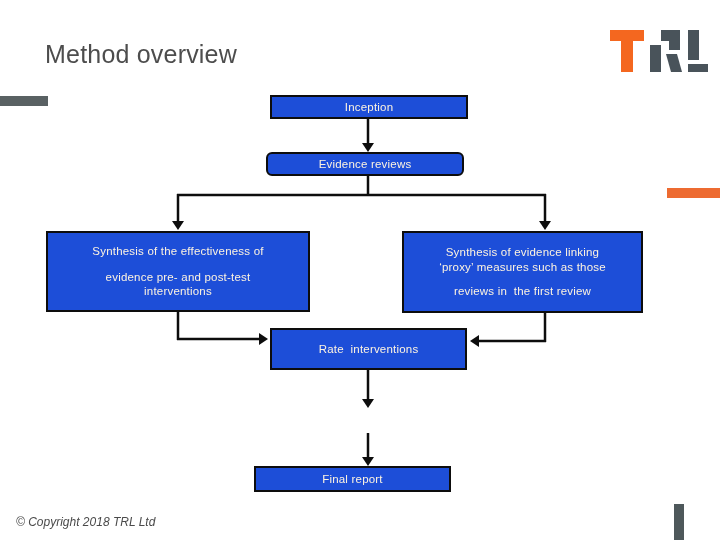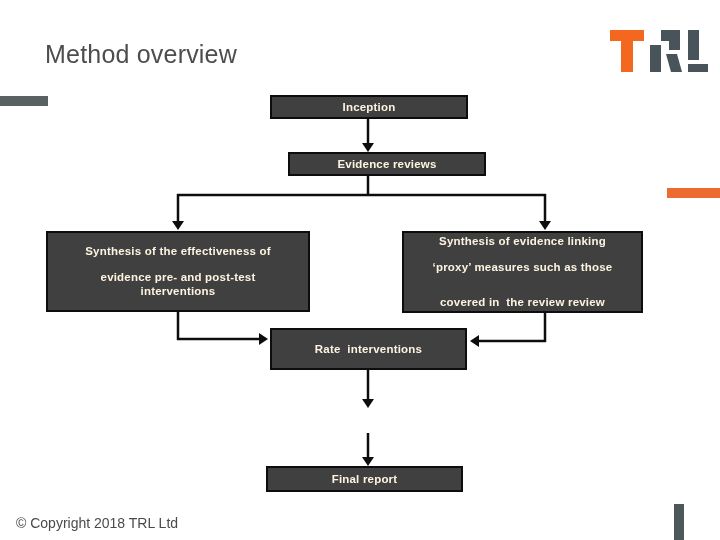--- a/index.html
+++ b/index.html
@@ -5,43 +5,43 @@
   html,body{margin:0;padding:0;background:#e9e9e9;}
   .slide{
     position:relative; width:720px; height:540px; background:#ffffff;
     font-family:"Liberation Sans", sans-serif; overflow:hidden; margin:0 auto;
   }
   .title{
     position:absolute; left:45px; top:40px; font-size:25px; color:#4d4d4d;
     letter-spacing:.2px;
   }
   .copyright{
-    position:absolute; left:16px; top:515px; font-size:14px; color:#4a4a4a;
+    position:absolute; left:16px; top:515px; font-size:12px; color:#4a4a4a;font-style:italic;
   }
   
   .bar-top-left{position:absolute; left:0; top:96px; width:48px; height:10px; background:#596163;}
   .bar-right-orange{position:absolute; left:667px; top:188px; width:53px; height:10px; background:#ed6b31;}
   .bar-bottom-right{position:absolute; left:674px; top:504px; width:10px; height:36px; background:#4e585b;}
   
   .logo{position:absolute; left:608px; top:28px; width:100px; height:46px;}
   .sr-only{position:absolute; width:1px; height:1px; overflow:hidden; clip:rect(0 0 0 0); white-space:nowrap;}
   
   .node{
-    position:absolute; background:#404040; border:2.5px solid #0d0d0d;
-    color:#fdf3e0; font-weight:bold; font-size:11.5px; line-height:1.3;
+    position:absolute; background:#1d4ed8; border:2.5px solid #0d0d0d;
+    color:#fdf3e0; font-weight:normal; font-size:11.5px; line-height:1.3;
     display:flex; flex-direction:column; align-items:center; justify-content:center;
     text-align:right; letter-spacing:.2px; box-sizing:border-box; white-space:pre-wrap;
   }
   .n-inception{left:270px; top:95px;  width:198px; height:24px;}
-  .n-evidence {left:288px; top:152px; width:198px; height:24px;}
+  .n-evidence {left:266px; top:152px; width:198px; height:24px;border-radius:6px;}
   .n-syn-left {left:46px;  top:231px; width:264px; height:81px; padding:4px 4px;}
-  .n-syn-right{left:402px; top:231px; width:241px; height:82px; padding:4px 12px;gap:11px;}
+  .n-syn-right{left:402px; top:231px; width:241px; height:82px; padding:4px 12px;}
   .n-rate     {left:270px; top:328px; width:197px; height:42px;}
   .n-expert   {left:270px; top:409px; width:197px; height:24px;}
-  .n-final    {left:266px; top:466px; width:197px; height:26px;}
+  .n-final    {left:254px; top:466px; width:197px; height:26px;}
   .gap-after{margin-bottom:11px;}
   .gap-after-sm{margin-bottom:9px;}
   
   .connectors{position:absolute; left:0; top:0; width:720px; height:540px; pointer-events:none;}
 </style>
 </head>
 <body>
 
 <div class="slide">
 
@@ -105,21 +105,21 @@
 
   <div class="node n-syn-left">
     <div class="gap-after">Synthesis of the effectiveness of</div>
     <div>evidence pre- and post-test</div>
     <div>interventions</div>
   </div>
 
   <div class="node n-syn-right">
     <div>Synthesis of evidence linking</div>
     <div class="gap-after-sm">‘proxy’ measures such as those</div>
-    <div>covered in  the review review</div>
+    <div>reviews in  the first review</div>
   </div>
 
   <div class="node n-rate">
     <span>Rate  interventions</span>
   </div>
 
 
   <div class="node n-final">
     <span>Final report</span>
   </div>

